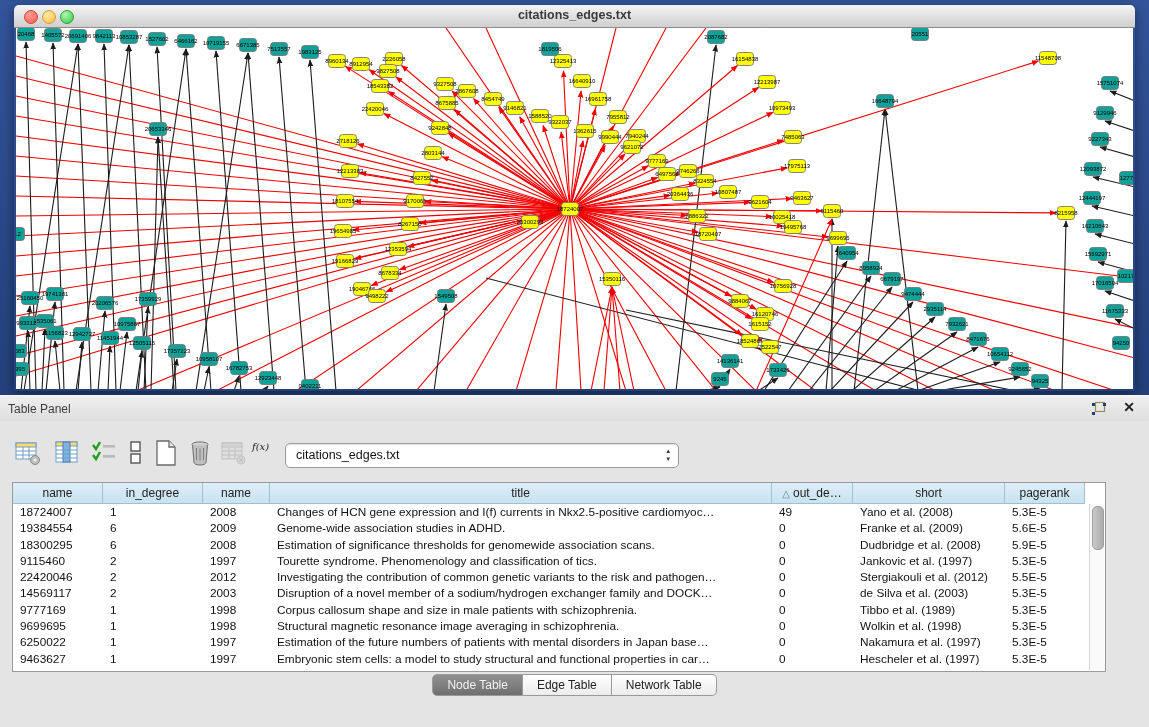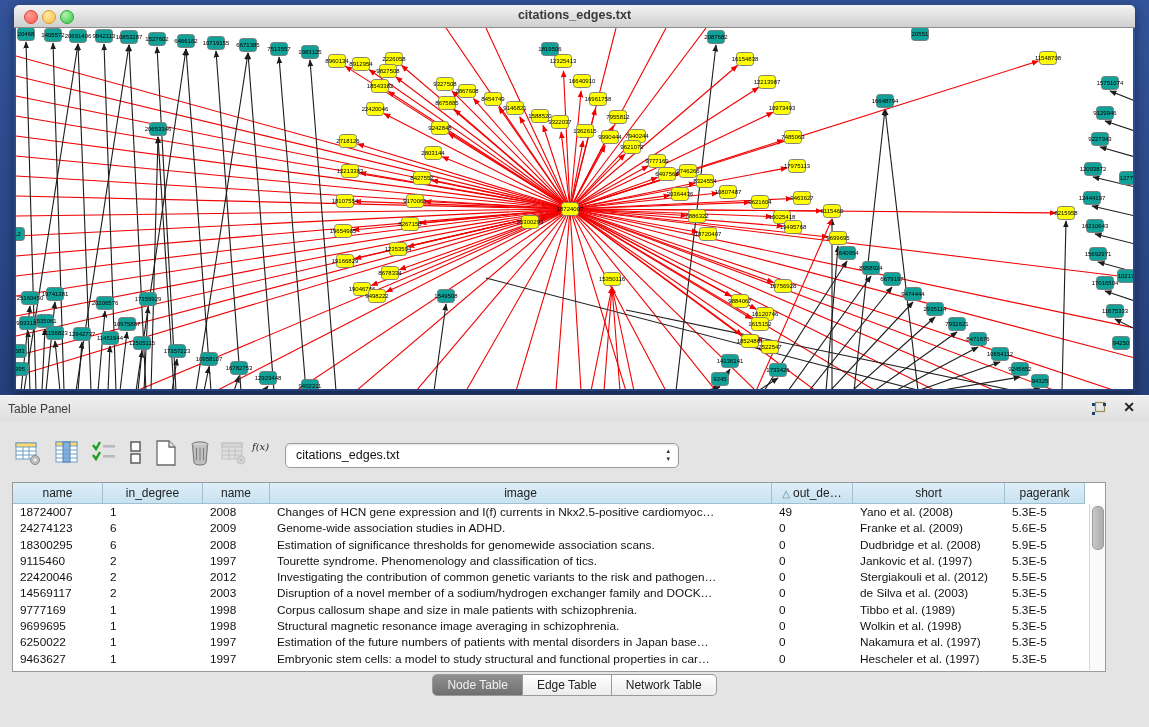--- a/index.html
+++ b/index.html
@@ -830,37 +830,37 @@
       <span class="cval">citations_edges.txt</span>
       <div class="arrows">▴<br>▾</div>
     </div>
   </div>
 
   <div id="table-wrap">
     <div id="thead">
         <div class="th" style="width: 90px;">name</div>
         <div class="th" style="width: 100px;">in_degree</div>
         <div class="th" style="width: 67px;">name</div>
-        <div class="th" style="width: 502px;">image</div>
+        <div class="th" style="width: 502px;">title</div>
         <div class="th" style="width: 81px;"><span class="sortglyph">△</span>out_de…</div>
         <div class="th" style="width: 152px;">short</div>
         <div class="th" style="width: 80px;">pagerank</div>
       </div>
     <div id="tbody">
         <div class="tr">
           <div class="td" style="width: 90px;">18724007</div>
           <div class="td" style="width: 100px;">1</div>
           <div class="td" style="width: 67px;">2008</div>
           <div class="td" style="width: 502px;">Changes of HCN gene expression and I(f) currents in Nkx2.5-positive cardiomyoc…</div>
           <div class="td" style="width: 81px;">49</div>
           <div class="td" style="width: 152px;">Yano et al. (2008)</div>
           <div class="td" style="width: 80px;">5.3E-5</div>
         </div>
         <div class="tr">
-          <div class="td" style="width: 90px;">24274123</div>
+          <div class="td" style="width: 90px;">19384554</div>
           <div class="td" style="width: 100px;">6</div>
           <div class="td" style="width: 67px;">2009</div>
           <div class="td" style="width: 502px;">Genome-wide association studies in ADHD.</div>
           <div class="td" style="width: 81px;">0</div>
           <div class="td" style="width: 152px;">Franke et al. (2009)</div>
           <div class="td" style="width: 80px;">5.6E-5</div>
         </div>
         <div class="tr">
           <div class="td" style="width: 90px;">18300295</div>
           <div class="td" style="width: 100px;">6</div>

